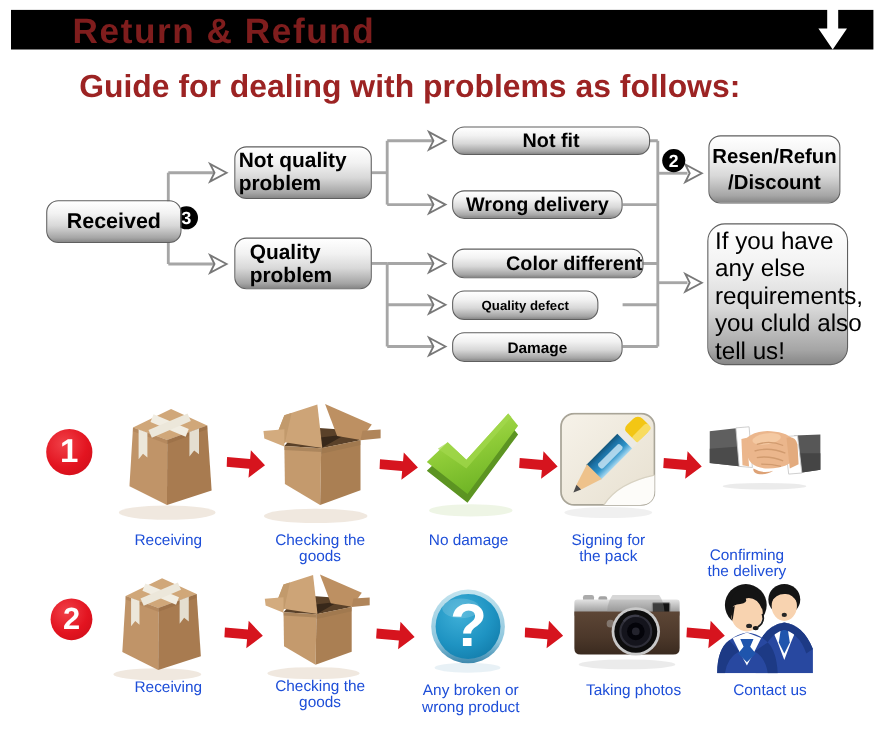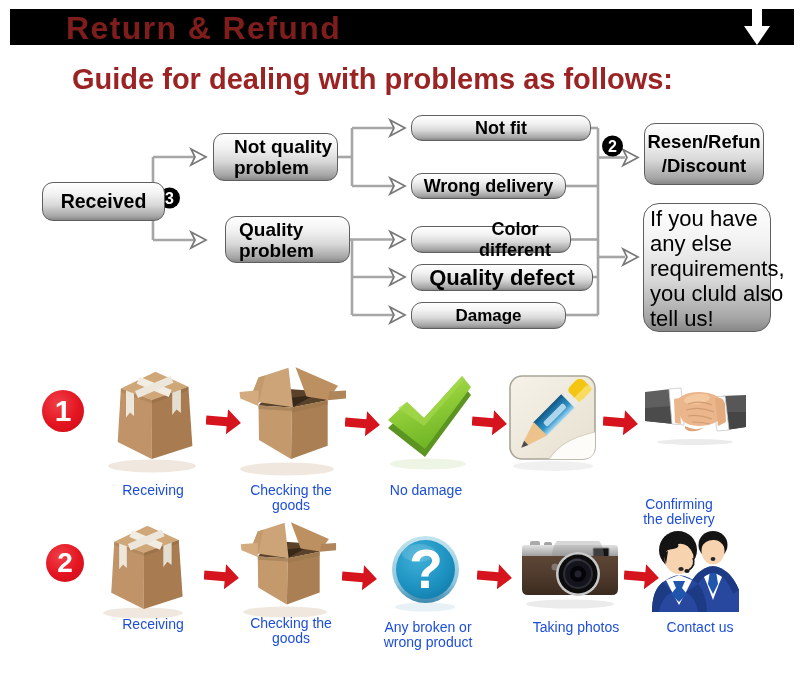--- a/index.html
+++ b/index.html
@@ -66,27 +66,27 @@
 
     <g>
       <circle cx="169.5" cy="198" r="10.5" fill="#000"></circle>
       <text x="169.5" y="204" font-size="16" font-weight="bold" fill="#fff" text-anchor="middle">3</text>
       <circle cx="612.5" cy="146" r="10.5" fill="#000"></circle>
       <text x="612.5" y="152" font-size="16" font-weight="bold" fill="#fff" text-anchor="middle">2</text>
     </g>
   </svg>
 
   <div class="fbox" style="left:17px;top:182px;width:123px;height:39px;font-size:19.5px;margin-left:25px;">Received</div>
-  <div class="fbox" style="left:213px;top:133px;width:125px;height:48px;font-size:19px;justify-content:flex-start;padding-left:20px;text-align:left;line-height:21px;">Not quality<br>problem</div>
-  <div class="fbox" style="left:213px;top:216px;width:125px;height:47px;font-size:19px;justify-content:flex-start;padding-left:13px;text-align:left;line-height:21px;margin-left:12px;">Quality<br>problem</div>
+  <div class="fbox" style="left:213px;top:133px;width:125px;height:48px;font-size:19px;justify-content:flex-start;padding-left:3px;text-align:left;line-height:21px;">Not quality<br>problem</div>
+  <div class="fbox" style="left:213px;top:216px;width:125px;height:47px;font-size:19px;justify-content:flex-start;padding-left:13px;text-align:left;line-height:21px;">Quality<br>problem</div>
   <div class="fbox" style="left:411px;top:115px;width:180px;height:26px;font-size:18px;">Not fit</div>
   <div class="fbox" style="left:411px;top:173px;width:155px;height:26px;font-size:18px;">Wrong delivery</div>
-  <div class="fbox" style="left:411px;top:226px;width:160px;height:27px;font-size:18px;padding-left:48px;">Color different</div>
-  <div class="fbox" style="left:411px;top:264px;width:182px;height:27px;font-size:22px;">Quality defect</div>
-  <div class="fbox" style="left:411px;top:302px;width:155px;height:27px;font-size:17px;">Damage</div>
+  <div class="fbox" style="left:411px;top:226px;width:174px;height:27px;font-size:18px;padding-left:48px;">Color different</div>
+  <div class="fbox" style="left:411px;top:264px;width:133px;height:27px;font-size:12px;">Quality defect</div>
+  <div class="fbox" style="left:411px;top:302px;width:155px;height:27px;font-size:14px;">Damage</div>
   <div class="fbox" style="left:644px;top:123px;width:120px;height:62px;font-size:18.5px;line-height:24px;">Resen/Refun<br>/Discount</div>
   <div class="fbox" style="left:643px;top:203px;width:128px;height:129px;font-weight:normal;font-size:22px;line-height:25px;justify-content:flex-start;align-items:flex-start;padding:2px 0 0 6px;text-align:left;border-radius:16px;white-space:nowrap;">If you have<br>any else<br>requirements,<br>you cluld also<br>tell us!</div>
 
   <svg class="abs" style="left:0;top:0;" width="805" height="677" viewBox="0 0 805 677">
     <ellipse cx="152" cy="466" rx="44" ry="6.5" fill="#e2d2bf" opacity="0.5"></ellipse>
     <ellipse cx="287" cy="469" rx="47" ry="6.5" fill="#e2d2bf" opacity="0.5"></ellipse>
     <ellipse cx="428" cy="464" rx="38" ry="5.5" fill="#d9e8c5" opacity="0.45"></ellipse>
     <ellipse cx="553" cy="466" rx="40" ry="5" fill="#e3e3e3" opacity="0.55"></ellipse>
     <ellipse cx="143" cy="613" rx="40" ry="5.5" fill="#e2d2bf" opacity="0.5"></ellipse>
     <ellipse cx="285" cy="612" rx="42" ry="5.5" fill="#e2d2bf" opacity="0.5"></ellipse>
@@ -299,20 +299,21 @@
   <svg class="abs" style="left:477px;top:562px;" width="37" height="30" viewBox="0 0 37 30">
       <polygon points="0,10 21,10 21,2 35,14.5 21,27 21,19 0,19" fill="#d6141e" transform="rotate(5 18 14.5)"></polygon>
     </svg>
   <svg class="abs" style="left:624px;top:562px;" width="37" height="30" viewBox="0 0 37 30">
       <polygon points="0,10 21,10 21,2 35,14.5 21,27 21,19 0,19" fill="#d6141e" transform="rotate(5 18 14.5)"></polygon>
     </svg>
 
   <div class="lbl" style="left:113px;top:483px;width:80px;">Receiving</div>
   <div class="lbl" style="left:245px;top:483px;width:92px;">Checking the goods</div>
   <div class="lbl" style="left:385px;top:483px;width:82px;">No damage</div>
+  <div class="lbl" style="left:513px;top:483px;width:80px;">Signing for the pack</div>
   <div class="lbl" style="left:636px;top:483px;width:86px;margin-top:14px;">Confirming the delivery</div>
 
   <div class="lbl" style="left:113px;top:617px;width:80px;">Receiving</div>
   <div class="lbl" style="left:245px;top:616px;width:92px;">Checking the goods</div>
   <div class="lbl" style="left:378px;top:620px;width:100px;">Any broken or wrong product</div>
   <div class="lbl" style="left:530px;top:620px;width:92px;">Taking photos</div>
   <div class="lbl" style="left:660px;top:620px;width:80px;">Contact us</div>
 </div>
 
 </body></html>

